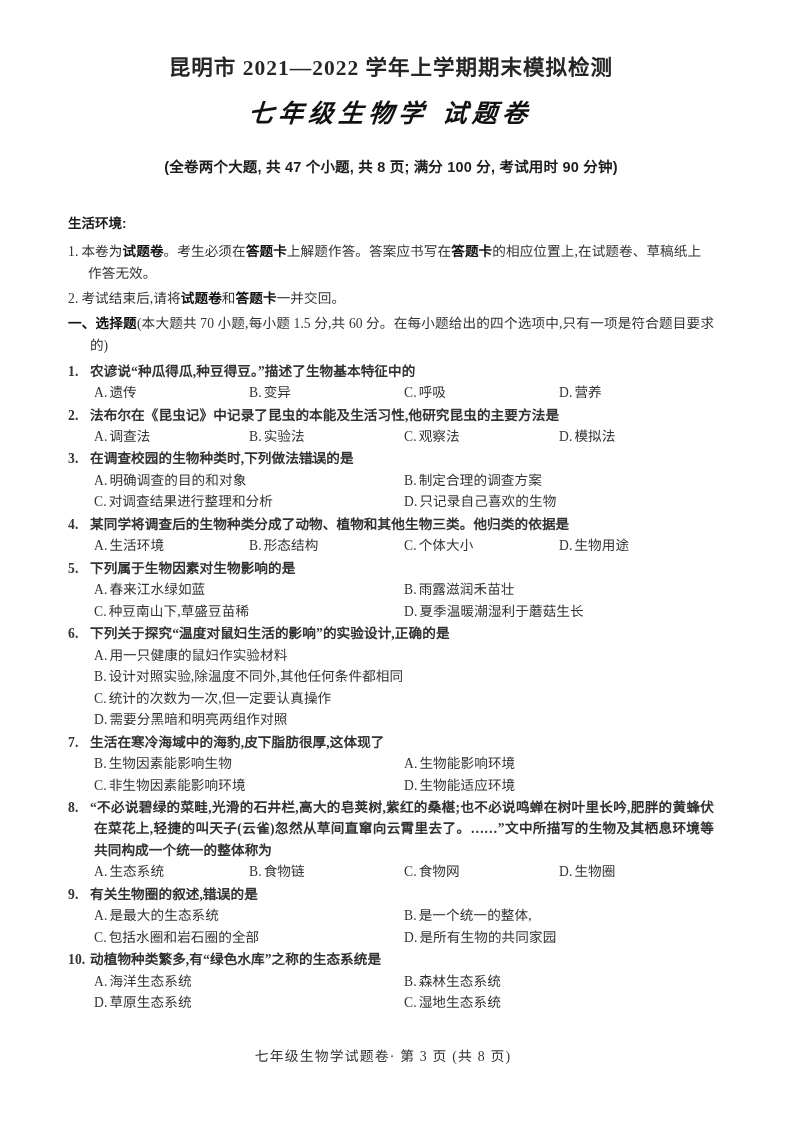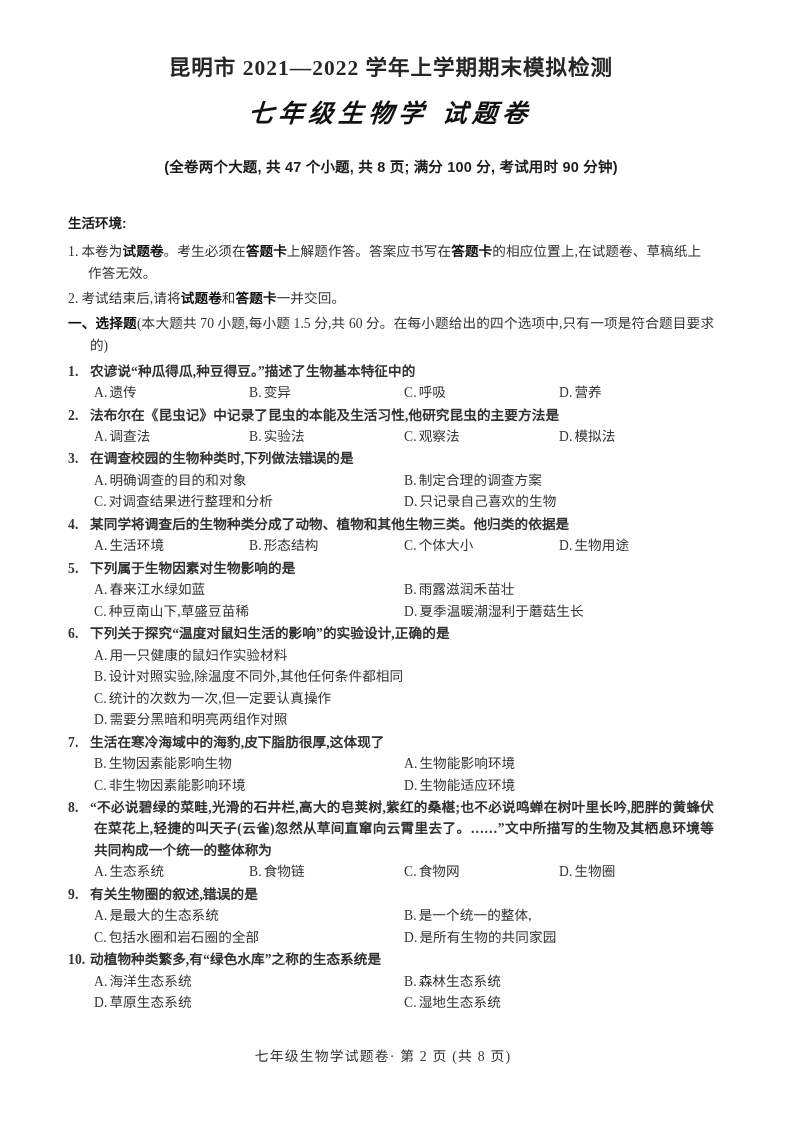--- a/index.html
+++ b/index.html
@@ -296,15 +296,15 @@
           <div class="opt"><span class="lab">A.</span><span>海洋生态系统</span></div>
           <div class="opt"><span class="lab">B.</span><span>森林生态系统</span></div>
         </div>
         <div class="opts cols2">
           <div class="opt"><span class="lab">D.</span><span>草原生态系统</span></div>
           <div class="opt"><span class="lab">C.</span><span>湿地生态系统</span></div>
         </div>
       </div>
     </div>
 
-  <div class="page-footer">七年级生物学试题卷· 第 2 页 (共 8 页)</div>
+  <div class="page-footer">七年级生物学试题卷· 第 3 页 (共 8 页)</div>
 
 </div>
 
 </body></html>

